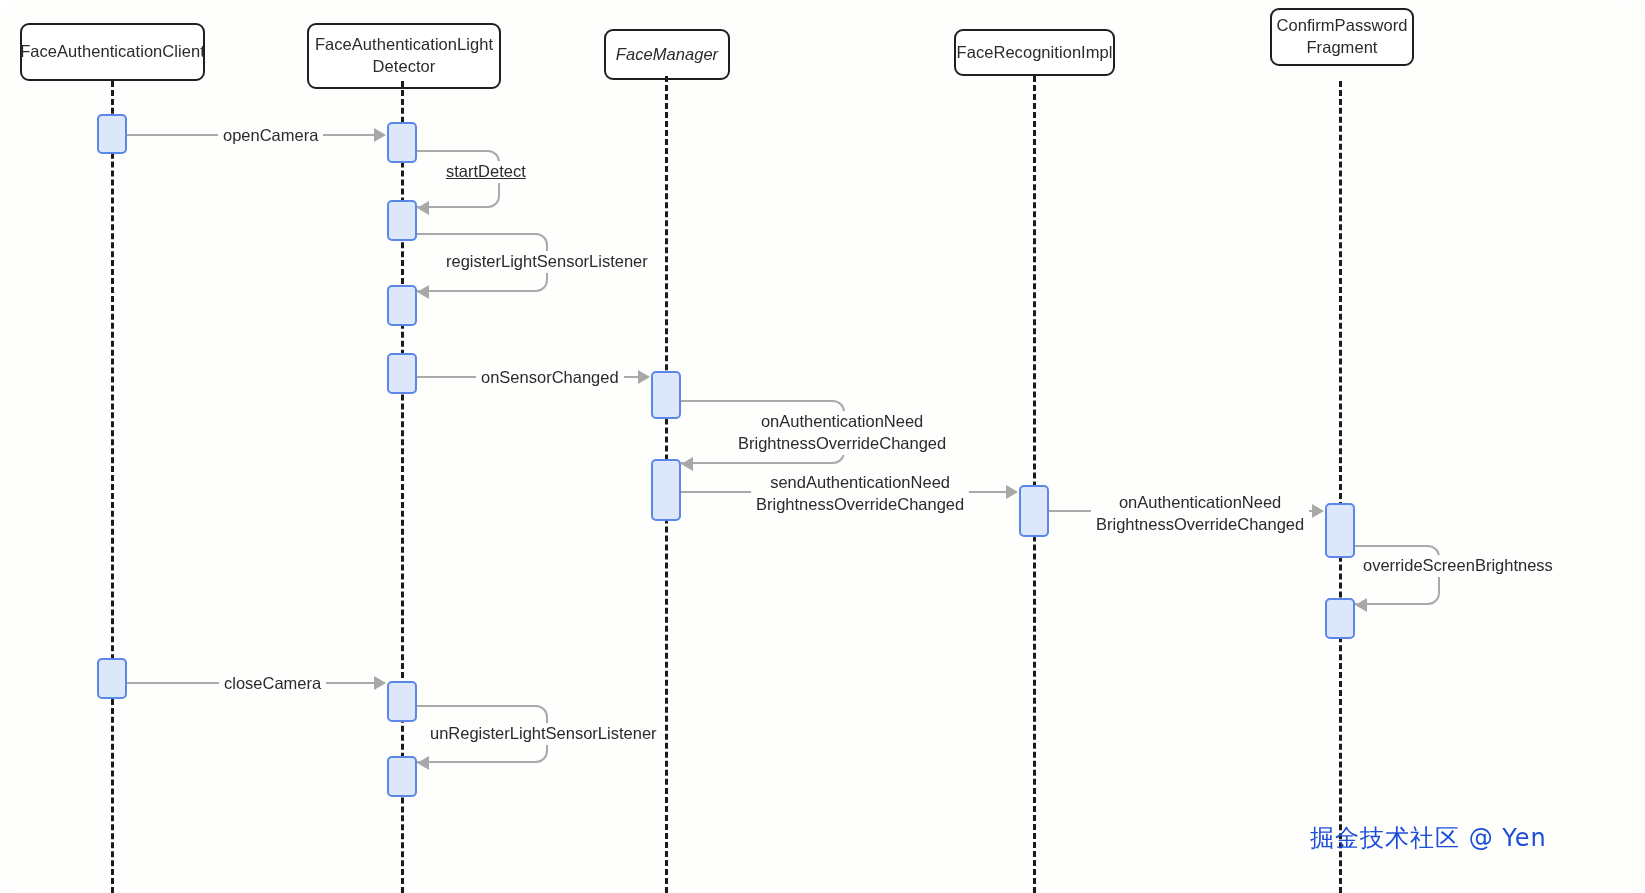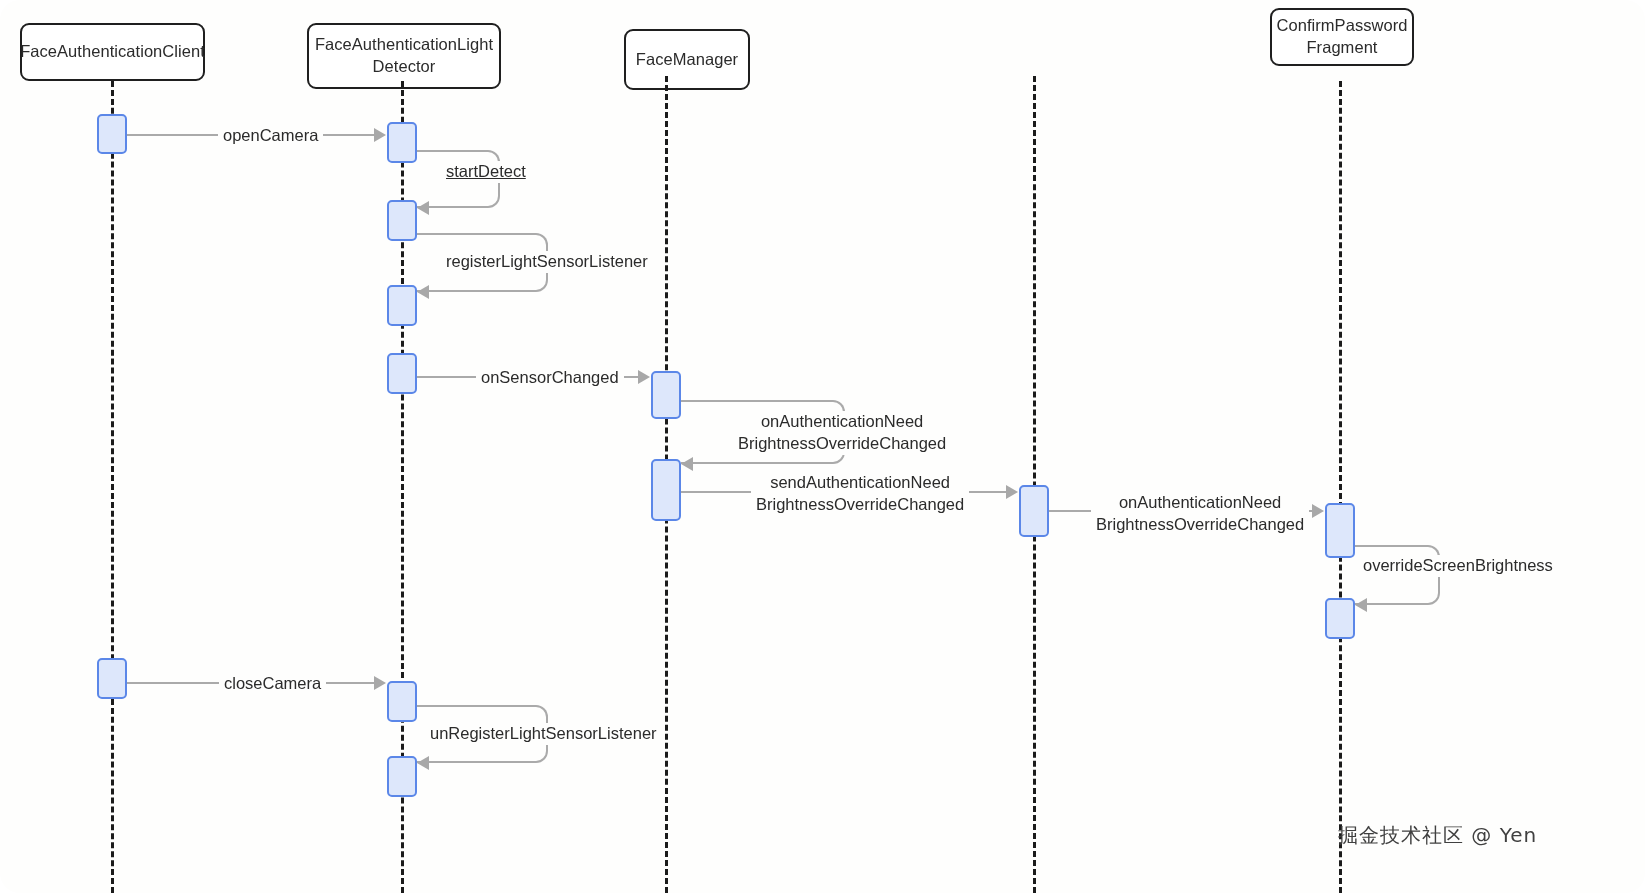--- a/index.html
+++ b/index.html
@@ -83,42 +83,44 @@
   .selfcall {
     position: absolute;
     box-sizing: border-box;
     border: 2px solid #aaaaaa;
     border-left: none;
     border-radius: 0 12px 12px 0;
   }
   
   .watermark {
     position: absolute;
-    color: #404040;
-    font-size: 20px;
+    color: #1d4ed8;
+    font-size: 24px;
     letter-spacing: 1px;
     white-space: nowrap;
     font-family: "DejaVu Sans", sans-serif;
-    margin-left: 28px;
   }
 </style>
 </head>
 <body>
 
 <div id="canvas">
 
   <div class="participant" style="left:20px; top:23px; width:185px; height:58px;">
     <span>FaceAuthenticationClient</span>
   </div>
   <div class="participant" style="left:307px; top:23px; width:194px; height:66px;">
     <span>FaceAuthenticationLight
 Detector</span>
   </div>
-  <div class="participant" style="left:624px; top:29px; width:126px; height:61px;">
+  <div class="participant" style="left:604px; top:29px; width:126px; height:51px;font-style:italic;">
     <span>FaceManager</span>
+  </div>
+  <div class="participant" style="left:954px; top:29px; width:161px; height:47px;">
+    <span>FaceRecognitionImpl</span>
   </div>
   <div class="participant" style="left:1270px; top:8px; width:144px; height:58px;">
     <span>ConfirmPassword
 Fragment</span>
   </div>
 
   <div class="lifeline" style="left:111px;  top:81px; height:812px;"></div>
   <div class="lifeline" style="left:401px;  top:81px; height:812px;"></div>
   <div class="lifeline" style="left:665px;  top:76px; height:817px;"></div>
   <div class="lifeline" style="left:1033px; top:76px; height:817px;"></div>

